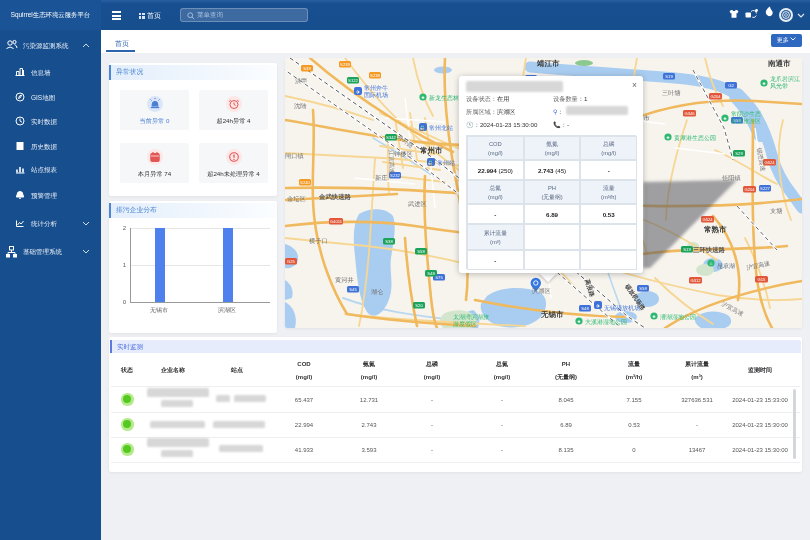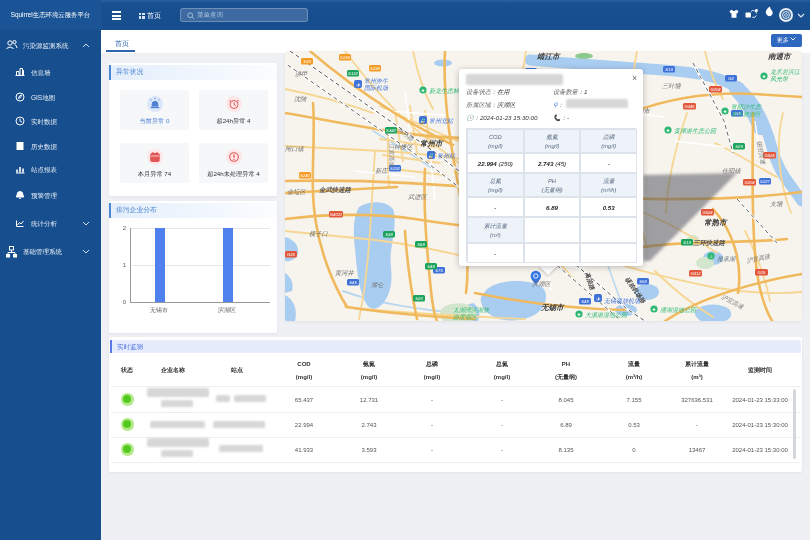--- a/index.html
+++ b/index.html
@@ -22,21 +22,21 @@
 #tab1{left:115px;top:39px;color:#2e63ae;font-size:7px;}
 #tabline{left:106px;top:50px;width:29px;height:2px;background:#2e63ae;}
 #morebtn{left:771px;top:34px;width:31px;height:13px;background:#2e68c0;border-radius:2px;color:#fff;font-size:6px;line-height:13px;text-align:center;}
 
 .panel{position:absolute;background:#fff;border-radius:2px;box-shadow:0 1px 3px rgba(0,0,0,.06);}
 .phead{position:absolute;left:0;top:2px;right:0;height:15px;background:linear-gradient(90deg,#e3eefb,#fbfdff);}
 .paccent{position:absolute;left:0;top:2px;width:2px;height:15px;background:#4a86d3;}
 .ptitle{position:absolute;left:7px;top:4px;color:#4a86d3;font-size:6.8px;}
 #panel1{left:109px;top:63px;width:168px;height:133px;}
 #panel2{left:109px;top:201px;width:168px;height:132px;}
-#mapcard{left:285px;top:51px;width:517px;height:270px;overflow:hidden;font-style:italic;}
+#mapcard{left:285px;top:58px;width:517px;height:270px;overflow:hidden;}
 #tablecard{left:109px;top:337px;width:693px;height:135px;}
 .card{position:absolute;width:69px;height:40px;background:#f6f7f9;border-radius:2px;}
 .cicon{position:absolute;left:26.5px;top:6px;width:16px;height:16px;border-radius:50%;}
 .clabel{position:absolute;left:0;top:27px;width:69px;text-align:center;font-size:6.2px;color:#333;}
 
 .axlabel{position:absolute;font-size:6px;color:#5a5a5a;}
 .gline{position:absolute;height:1px;background:#e6e6e6;}
 .bar{position:absolute;width:10px;background:#4f81ee;}
 
 .th{position:absolute;font-size:6px;color:#303133;font-weight:bold;text-align:center;line-height:13px;}

